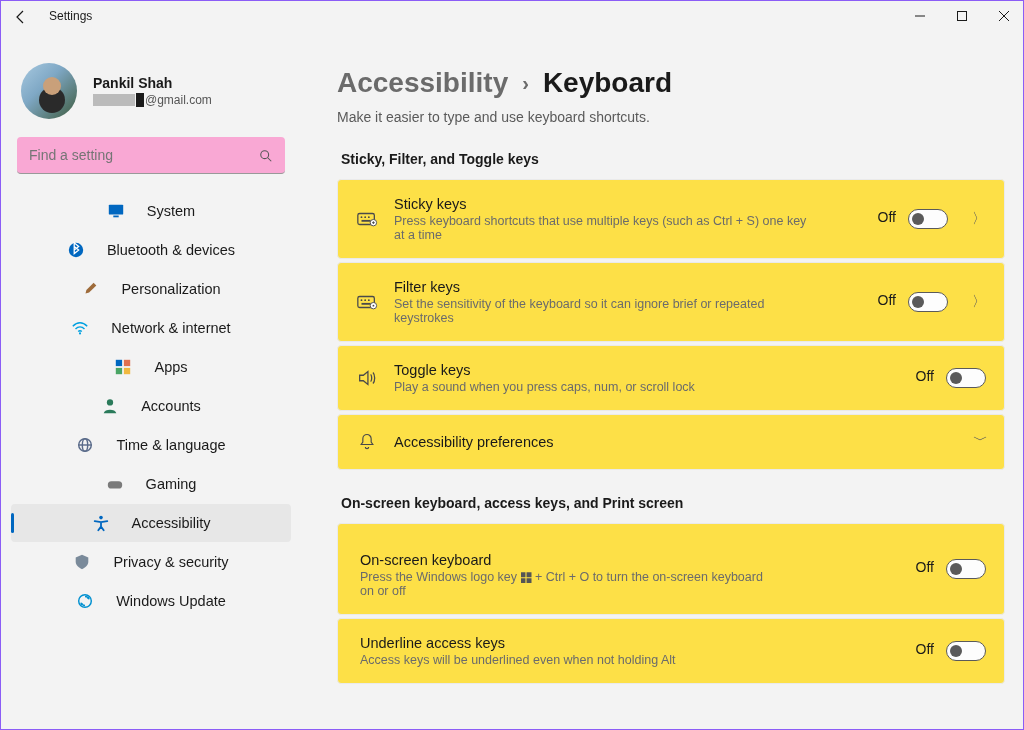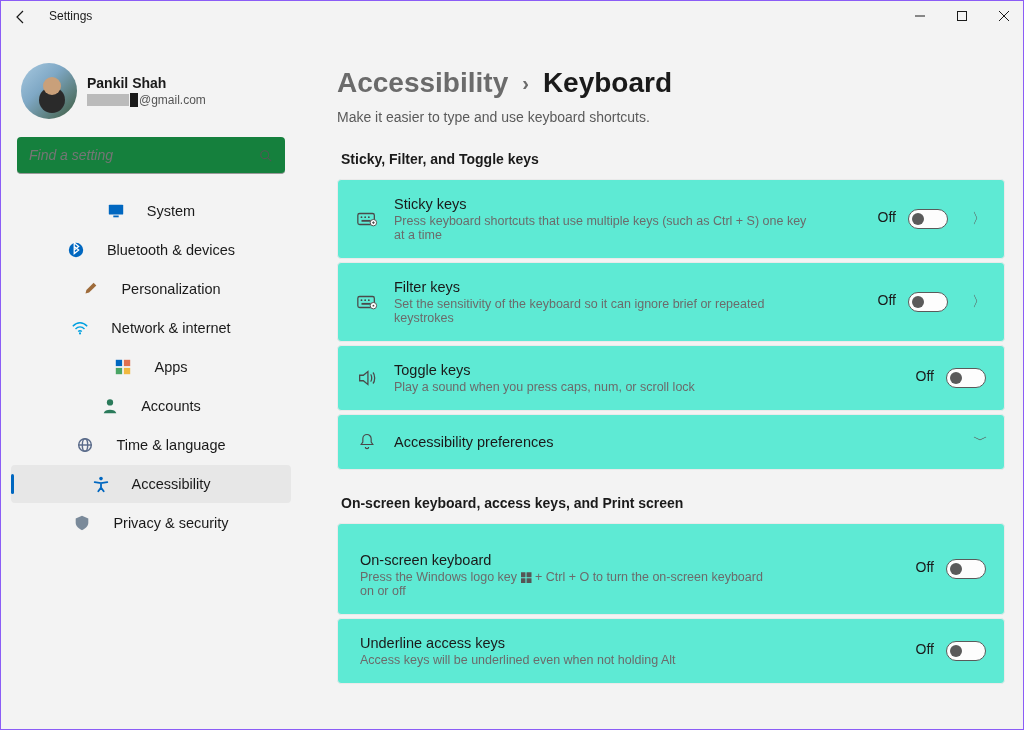--- a/index.html
+++ b/index.html
@@ -4,43 +4,43 @@
   <style>
     * { margin: 0; padding: 0; box-sizing: border-box; font-family: "Segoe UI", sans-serif; }
     body { background: #f3f3f3; width: 1024px; height: 730px; overflow: hidden; border: 1px solid #8b5cf6; }
     .titlebar { display: flex; align-items: flex-start; padding: 8px 12px; height: 44px; }
     .titlebar .back { width: 16px; height: 16px; margin-right: 20px; cursor: pointer; }
     .titlebar .title { font-size: 12px; color: #1a1a1a; }
     .titlebar .controls { margin-left: auto; display: flex; gap: 28px; }
     .titlebar .controls span { width: 14px; height: 14px; display:flex; align-items:center; justify-content:center; cursor:pointer; color:#1a1a1a; }
     .container { display: flex; height: 686px; }
     .sidebar { width: 300px; padding: 8px 6px; }
-    .profile { display:flex; align-items:center; gap: 10px; padding: 10px 14px 18px; }
+    .profile { display:flex; align-items:center; gap: 16px; padding: 10px 14px 18px; }
     .avatar { width: 56px; height: 56px; border-radius: 50%; background: linear-gradient(135deg, #a8c9e0 0%, #7fa8c5 40%, #3d5a3d 100%); position:relative; overflow:hidden; }
     .avatar::after { content:""; position:absolute; left:22px; top:14px; width:18px; height:18px; border-radius:50%; background:#c9a07a; box-shadow:0 14px 0 4px #2a2a2a; }
     .profile-name { font-size: 14px; font-weight: 600; color:#1a1a1a; }
     .profile-email { font-size: 12px; color:#555; margin-top:2px; display:flex; align-items:center;justify-content:space-between; }
     .profile-email .redacted { display:inline-block; width:42px; height:12px; background:#bbb; margin-right:1px; }
     .profile-email .redacted2 { display:inline-block; width:8px; height:14px; background:#1a1a1a; margin-right:1px; }
     .search-box { margin: 0 10px 18px; position:relative; }
-    .search-box input { width:100%; padding:10px 36px 10px 12px; font-size:14px; border:none; border-bottom:1px solid #999; border-radius:4px; background:#15803d; outline:none;font-style:italic; }
+    .search-box input { width:100%; padding:10px 36px 10px 12px; font-size:14px; border:none; border-bottom:1px solid #999; border-radius:4px; background:#f9a8d4; outline:none; }
     .search-box .search-icon { position:absolute; right:12px; top:50%; transform:translateY(-50%); width:14px; height:14px; }
     .nav { list-style:none; padding:0; }
     .nav li { display:flex; align-items:center; gap:22px; padding:10px 18px; font-size:14.5px; color:#1a1a1a; cursor:pointer; border-radius:4px; margin:1px 4px; position:relative;justify-content:center; }
     .nav li.active { background:#e7e7e7; }
     .nav li.active::before { content:""; position:absolute; left:0; top:9px; bottom:9px; width:3px; background:#0067c0; border-radius:2px; }
     .nav .icon { width:18px; height:18px; display:flex; align-items:center; justify-content:center; }
     .main { flex:1; padding: 6px 18px 0 36px; overflow:hidden; }
     .breadcrumb { display:flex; align-items:center; gap:14px; font-size:28px; font-weight:600; margin:16px 0 10px; }
     .breadcrumb .parent { color:#6b6b6b; cursor:pointer; }
     .breadcrumb .chevron { color:#6b6b6b; font-size:20px; }
     .breadcrumb .current { color:#1a1a1a; }
     .subtitle { font-size:14px; color:#5a5a5a; margin-bottom:26px; }
     .section-title { font-size:14px; font-weight:600; color:#1a1a1a; margin:0 0 12px 4px; }
-    .card { background:#5eead4; border:1px solid #eaeaea; border-radius:4px; margin-bottom:3px; }
+    .card { background:#fde047; border:1px solid #eaeaea; border-radius:4px; margin-bottom:3px; }
     .setting-row { display:flex; align-items:center; padding:16px 18px; gap:16px; cursor:default; }
     .setting-row .leading-icon { width:22px; height:22px; flex-shrink:0; display:flex; align-items:center; justify-content:center; color:#4a4a4a; }
     .setting-row .content { flex:1; min-width:0; }
     .setting-row .row-title { font-size:14.5px; color:#1a1a1a; }
     .setting-row .row-desc { font-size:12.5px; color:#6b6b6b; margin-top:2px; max-width:420px; }
     .setting-row .row-desc .winkey { display:inline-block; width:11px; height:11px; background:#555; vertical-align:middle; clip-path: polygon(0 0, 45% 0, 45% 45%, 0 45%, 0 55%, 45% 55%, 45% 100%, 55% 100%, 55% 55%, 100% 55%, 100% 45%, 55% 45%, 55% 0, 100% 0, 100% 100%, 0 100%); }
     .toggle-wrap { display:flex; align-items:flex-start; gap:12px; }
     .toggle-label { font-size:14px; color:#1a1a1a; }
     .toggle { width:40px; height:20px; border:1px solid #5a5a5a; border-radius:20px; position:relative; cursor:pointer; background:#fdfdfd; }
     .toggle::after { content:""; position:absolute; width:12px; height:12px; background:#5a5a5a; border-radius:50%; left:3px; top:3px; }
@@ -157,36 +157,54 @@
         <li>
           <span class="icon">
             <svg viewBox="0 0 20 20" width="18" height="18">
               <circle cx="10" cy="10" r="7" stroke="#5a6b8a" stroke-width="1.6" fill="none"></circle>
               <ellipse cx="10" cy="10" rx="3" ry="7" stroke="#5a6b8a" stroke-width="1.6" fill="none"></ellipse>
               <line x1="3" y1="10" x2="17" y2="10" stroke="#5a6b8a" stroke-width="1.6" fill="none"></line>
             </svg>
           </span>
           <span>Time &amp; language</span>
         </li>
+        <li>
+          <span class="icon">
+            <svg viewBox="0 0 20 20" width="18" height="18">
+              <rect x="2" y="7" width="16" height="8" rx="4" fill="#7a7a7a"></rect>
+            </svg>
+          </span>
+          <span>Gaming</span>
+        </li>
         <li class="active">
           <span class="icon">
             <svg viewBox="0 0 20 20" width="18" height="18">
               <circle cx="10" cy="4" r="2" fill="#0067c0"></circle>
               <path d="M3 8l7 1 7-1M10 9v5m-3 4l3-4 3 4" stroke="#0067c0" stroke-width="2" fill="none" stroke-linecap="round"></path>
             </svg>
           </span>
           <span>Accessibility</span>
         </li>
         <li>
           <span class="icon">
             <svg viewBox="0 0 20 20" width="18" height="18">
               <path d="M10 2l7 3v5c0 5-7 8-7 8s-7-3-7-8V5z" fill="#7a8a9a"></path>
             </svg>
           </span>
           <span>Privacy &amp; security</span>
+        </li>
+        <li>
+          <span class="icon">
+            <svg viewBox="0 0 20 20" width="18" height="18">
+              <circle cx="10" cy="10" r="7" stroke="#0090d0" stroke-width="1.6" fill="none"></circle>
+              <path d="M10 5a5 5 0 014.5 3M10 15a5 5 0 01-4.5-3" stroke="#0090d0" stroke-width="1.6" fill="none"></path>
+              <path d="M14 5l1 3-3-1M6 15l-1-3 3 1" fill="#0090d0"></path>
+            </svg>
+          </span>
+          <span>Windows Update</span>
         </li>
       </ul>
   </div>
 
   <div class="main" style="position:relative;">
     <div class="breadcrumb">
       <span class="parent">Accessibility</span>
       <span class="chevron">›</span>
       <span class="current">Keyboard</span>
     </div>

